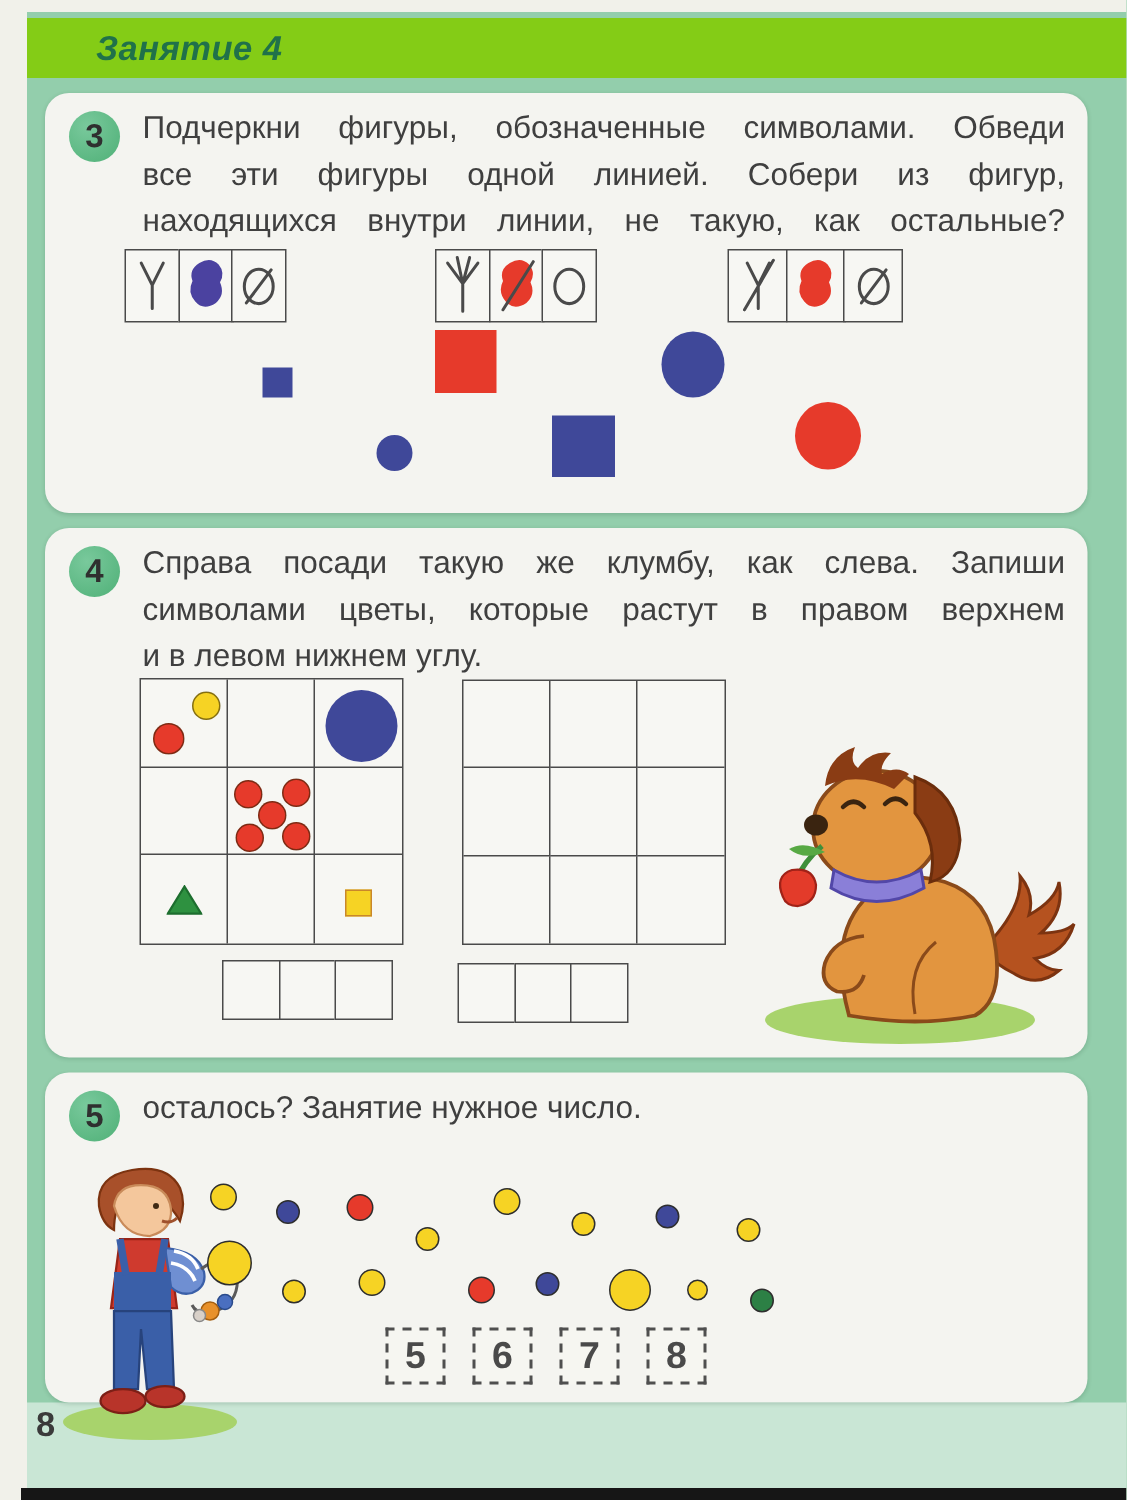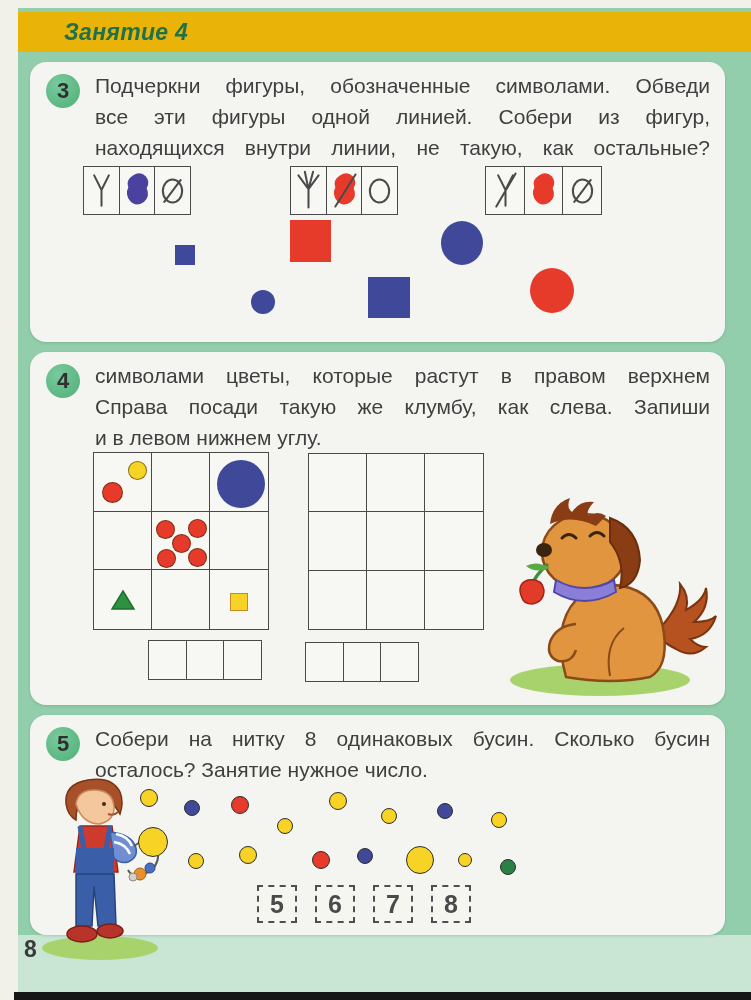--- a/index.html
+++ b/index.html
@@ -5,21 +5,21 @@
   html,body{margin:0;padding:0}
   body{
     width:751px;height:1000px;position:relative;overflow:hidden;
     background:#f1f1ea;
     font-family:"Liberation Sans", sans-serif;
   }
   .green-bg{position:absolute;left:18px;top:8px;width:733px;height:984px;background:#93ceac}
   .bottom-band{position:absolute;left:18px;top:935px;width:733px;height:57px;background:#c9e6d5}
   .bottom-bar{position:absolute;left:14px;top:992px;width:737px;height:8px;background:#161616}
   .header-band{
-    position:absolute;left:18px;top:12px;width:733px;height:40px;background:#eab308;
+    position:absolute;left:18px;top:12px;width:733px;height:40px;background:#84cc16;
     display:flex;align-items:center;justify-content:space-between;
     box-sizing:border-box;padding:0 28px 0 46px;
   }
   .header-band .lesson,.header-band .title{
     font-weight:bold;font-style:italic;font-size:23px;color:#20714a;letter-spacing:.3px;
   }
   .panel{position:absolute;left:30px;width:695px;background:#f4f4f0;border-radius:16px;box-shadow:0 1px 3px rgba(20,60,40,.18)}
   .panel3{top:62px;height:280px}
   .panel4{top:352px;height:353px}
   .panel5{top:715px;height:220px}
@@ -80,30 +80,29 @@
   <div class="task-text">
       <div class="tline just">Подчеркни фигуры, обозначенные символами. Обведи</div>
       <div class="tline just">все эти фигуры одной линией. Собери из фигур,</div>
       <div class="tline just">находящихся внутри линии, не такую, как остальные?</div>
     </div>
 </section>
 
 <section class="panel panel4">
   <div class="badge">4</div>
   <div class="task-text">
+      <div class="tline just">Справа посади такую же клумбу, как слева. Запиши</div>
       <div class="tline just">символами цветы, которые растут в правом верхнем</div>
-      <div class="tline just">Справа посади такую же клумбу, как слева. Запиши</div>
       <div class="tline">и в левом нижнем углу.</div>
     </div>
 </section>
 
 <section class="panel panel5">
   <div class="badge">5</div>
   <div class="task-text">
-      <div class="tline just">Собери на нитку 8 одинаковых бусин. Сколько бусин</div>
       <div class="tline">осталось? Занятие нужное число.</div>
     </div>
 </section>
 
 <div class="layer" id="cards3">
     <div class="sym-card" style="left: 85px;">
       <div class="sym-cell" style="width: 37px;">
         <svg viewBox="0 0 36 49" width="33" height="45" fill="none" stroke="#4a4a4a" stroke-width="2.2" stroke-linecap="round">
           <path d="M10 8 L18 24 L26 8 M18 24 L18 41"></path>
         </svg>

